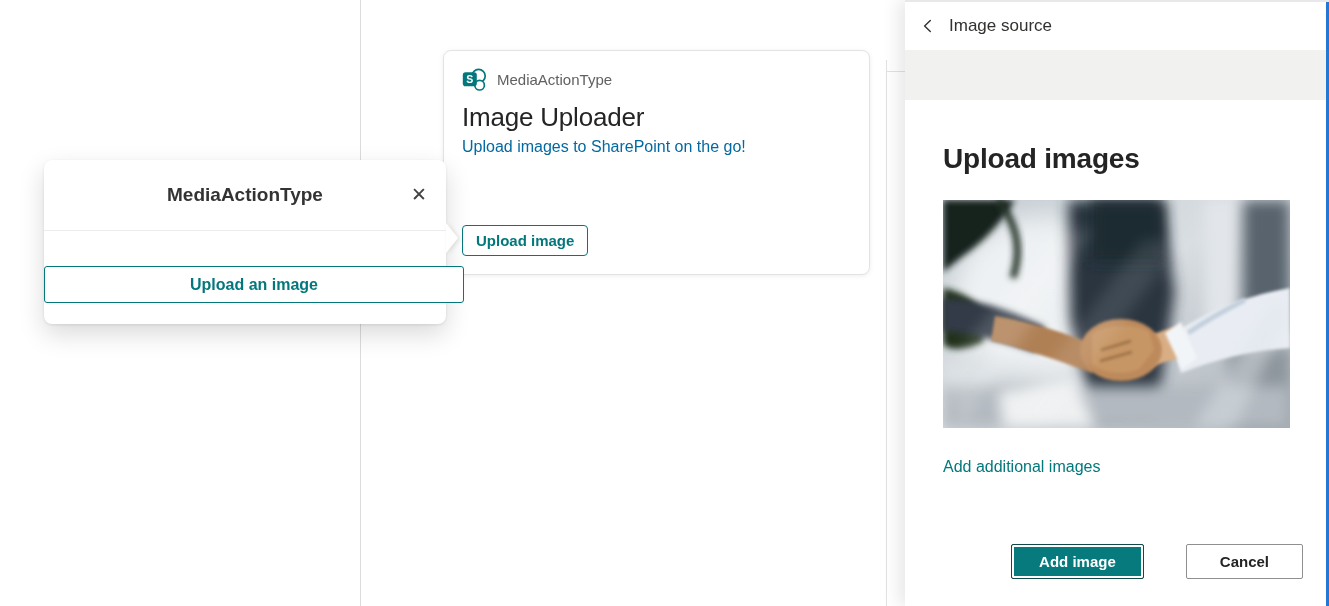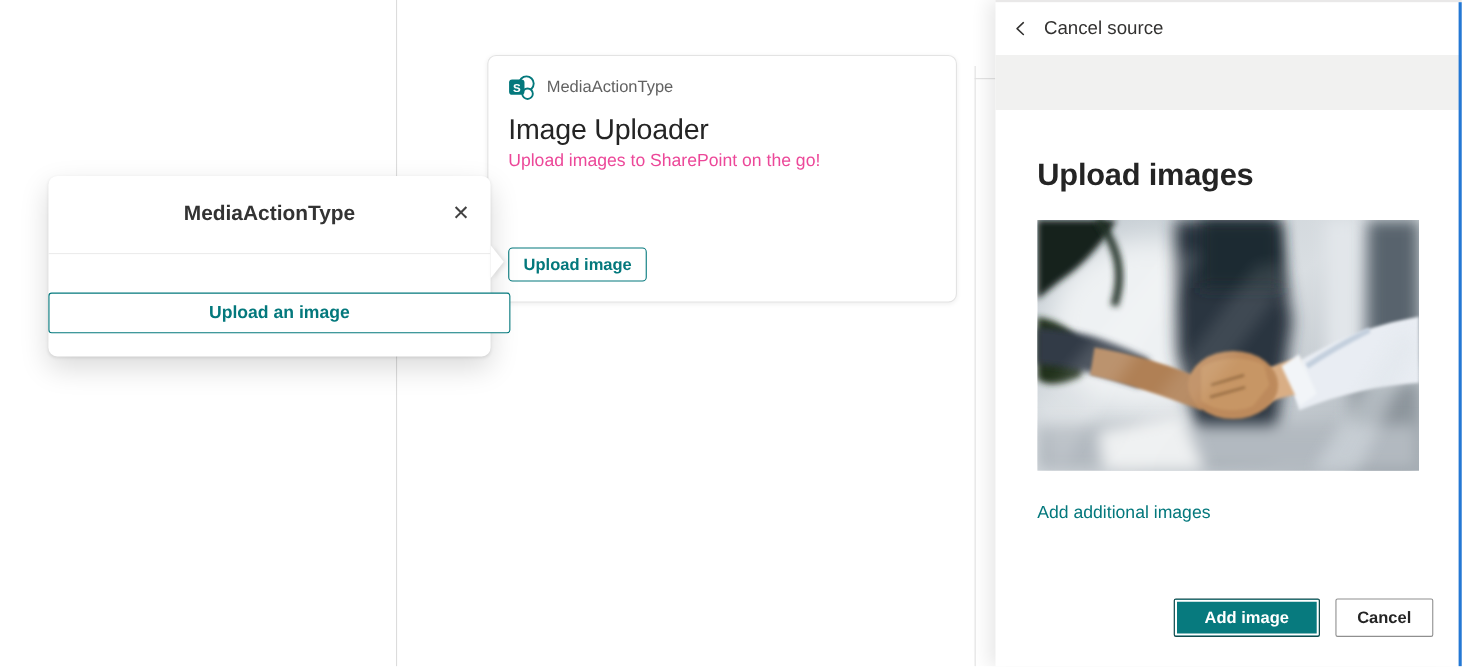--- a/index.html
+++ b/index.html
@@ -11,21 +11,21 @@
   .canvas-edge-v{position:absolute;left:886px;top:60px;width:1px;height:546px;background:#e2e2e2;}
   .canvas-edge-h{position:absolute;left:886px;top:71px;width:19px;height:1px;background:#e2e2e2;}
 
   
   .card{position:absolute;left:443px;top:50px;width:427px;height:225px;background:#fff;
         border:1px solid #e3e3e3;border-radius:8px;box-shadow:0 1px 5px rgba(0,0,0,.07);
         box-sizing:border-box;padding:17px 18px 18px;display:flex;flex-direction:column;}
   .card-approw{display:flex;align-items:center;gap:10px;}
   .card-applabel{font-size:15px;color:#616161;}
   .card-title{font-size:26px;font-weight:400;color:#242424;margin-top:11px;letter-spacing:-.2px;}
-  .card-subtitle{font-size:16px;color:#ec4899;margin-top:5px;}
+  .card-subtitle{font-size:16px;color:#0369a1;margin-top:5px;}
   .card-btn{margin-top:auto;align-self:flex-start;background:#fff;border:1px solid #03787c;
             border-radius:4px;color:#03787c;font-size:15px;font-weight:600;padding:5px 13px;
             font-family:Liberation Sans, sans-serif;cursor:pointer;line-height:1.3;}
 
   
   .popup{position:absolute;left:44px;top:160px;width:402px;height:164px;background:#fff;border-radius:8px;
          box-shadow:0 10px 26px rgba(0,0,0,.15),0 1px 3px rgba(0,0,0,.09);}
   .popup-header{position:relative;height:70px;display:flex;align-items:center;justify-content:center;
                 border-bottom:1px solid #ececec;}
   .popup-title{font-size:19px;font-weight:700;color:#333;}
@@ -49,21 +49,21 @@
   .panel-content{padding:0 39px 0 38px;}
   .panel-heading{font-size:28px;font-weight:700;color:#242424;margin:43px 0 0;letter-spacing:-.2px;}
   .photo{margin-top:25px;width:347px;height:228px;display:block;}
   .panel-link{display:inline-block;margin-top:30px;font-size:16px;color:#03787c;text-decoration:none;
               cursor:pointer;}
   .panel-footer{position:absolute;right:26px;bottom:27px;display:flex;gap:14px;align-items:flex-start;}
   .btn-primary{background:#077a7e;border:1px solid #11494b;box-shadow:inset 0 0 0 2px #fff;
                border-radius:2px;color:#fff;font-size:15px;font-weight:700;padding:8px 27px;
                font-family:inherit;cursor:pointer;}
   .btn-secondary{background:#fff;border:1px solid #8f8f8f;border-radius:2px;color:#242424;font-size:15px;
-                 font-weight:600;padding:8px 19px;font-family:inherit;cursor:pointer;}
+                 font-weight:600;padding:8px 33px;font-family:inherit;cursor:pointer;margin-left:28px;}
   .blue-edge{position:absolute;right:0;top:2px;width:3px;height:604px;background:#2478d4;}
 </style>
 </head>
 <body>
 
 <div id="screen">
 
   <div class="v-divider"></div>
   <div class="canvas-edge-v"></div>
   <div class="canvas-edge-h"></div>
@@ -94,21 +94,21 @@
     <div class="popup-beak"></div>
   </div>
 
   <div class="panel">
     <div class="panel-header">
       <button class="back-btn">
         <svg width="14" height="14" viewBox="0 0 14 14">
           <path d="M9.3 1.6 L3.6 7 L9.3 12.4" fill="none" stroke="#323130" stroke-width="1.4" stroke-linecap="round" stroke-linejoin="round"></path>
         </svg>
       </button>
-      <span class="panel-header-title">Cancel source</span>
+      <span class="panel-header-title">Image source</span>
     </div>
     <div class="panel-band"></div>
 
     <div class="panel-content">
       <h1 class="panel-heading">Upload images</h1>
 
       
       <svg class="photo" viewBox="0 0 347 228" preserveAspectRatio="none">
         <defs>
           <linearGradient id="pbg" x1="0" y1="0" x2="1" y2="1">

